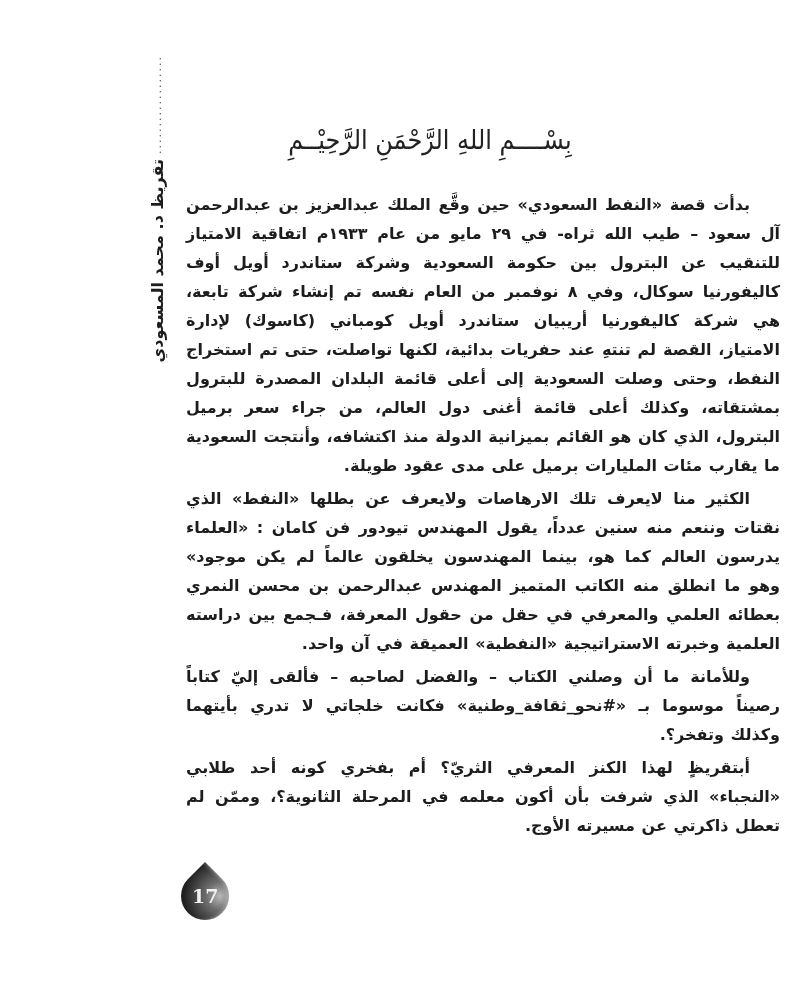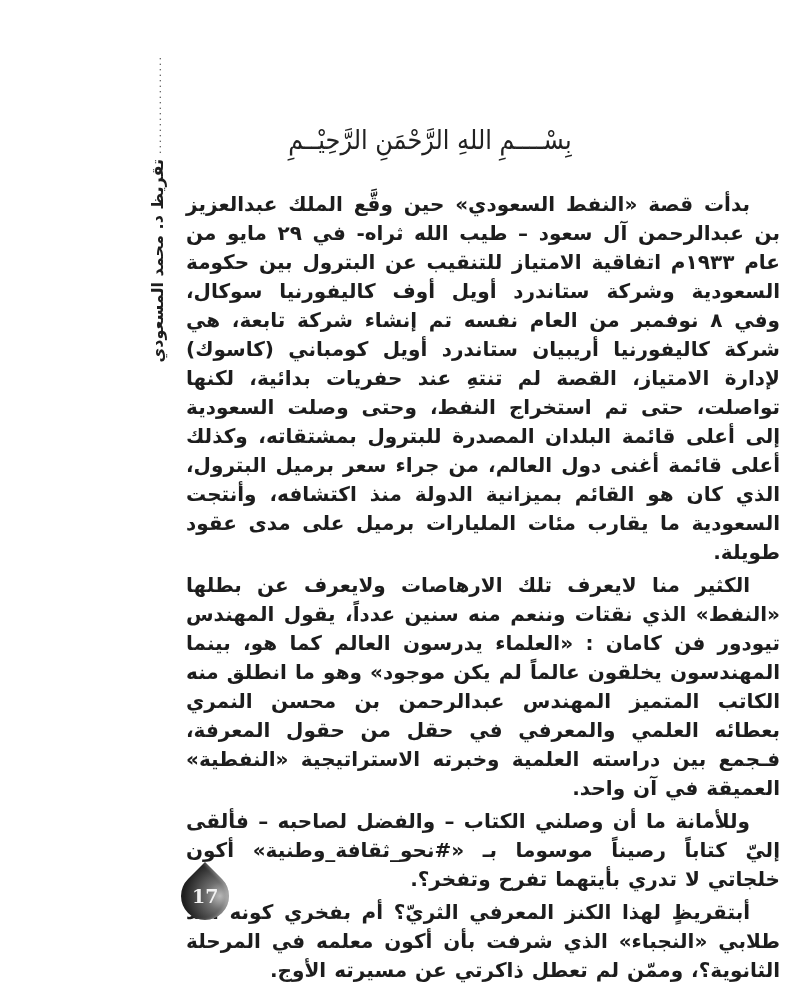--- a/index.html
+++ b/index.html
@@ -66,21 +66,21 @@
   }
 
   
   .article {
     position: absolute;
     top: 190px; left: 186px; width: 594px;
     direction: rtl;
     color: var(--ink);
   }
   .article p {
-    font-size: 20px;
+    font-size: 16px;
     font-weight: 700;
     line-height: 29px;
     text-align: justify;
     text-indent: 30px;
     margin-bottom: 4px;
     word-spacing: 1px;
   }
 
   
   .drop {
@@ -116,21 +116,21 @@
     <span class="spine-label">تقريظ د. محمد المسعودي</span>
   </div>
 
   <div class="basmala">
     <span class="basmala-inner">بِسْــــمِ اللهِ الرَّحْمَنِ الرَّحِيْــمِ</span>
   </div>
 
   <div class="article">
       <p>بدأت قصة «النفط السعودي» حين وقَّع الملك عبدالعزيز بن عبدالرحمن آل سعود – طيب الله ثراه- في ٢٩ مايو من عام ١٩٣٣م اتفاقية الامتياز للتنقيب عن البترول بين حكومة السعودية وشركة ستاندرد أويل أوف كاليفورنيا سوكال، وفي ٨ نوفمبر من العام نفسه تم إنشاء شركة تابعة، هي شركة كاليفورنيا أريبيان ستاندرد أويل كومباني (كاسوك) لإدارة الامتياز، القصة لم تنتهِ عند حفريات بدائية، لكنها تواصلت، حتى تم استخراج النفط، وحتى وصلت السعودية إلى أعلى قائمة البلدان المصدرة للبترول بمشتقاته، وكذلك أعلى قائمة أغنى دول العالم، من جراء سعر برميل البترول، الذي كان هو القائم بميزانية الدولة منذ اكتشافه، وأنتجت السعودية ما يقارب مئات المليارات برميل على مدى عقود طويلة.</p>
       <p>الكثير منا لايعرف تلك الارهاصات ولايعرف عن بطلها «النفط» الذي نقتات وننعم منه سنين عدداً، يقول المهندس تيودور فن كامان : «العلماء يدرسون العالم كما هو، بينما المهندسون يخلقون عالماً لم يكن موجود» وهو ما انطلق منه الكاتب المتميز المهندس عبدالرحمن بن محسن النمري بعطائه العلمي والمعرفي في حقل من حقول المعرفة، فـجمع بين دراسته العلمية وخبرته الاستراتيجية «النفطية» العميقة في آن واحد.</p>
-      <p>وللأمانة ما أن وصلني الكتاب – والفضل لصاحبه – فألقى إليّ كتاباً رصيناً موسوما بـ «#نحو_ثقافة_وطنية» أكون خلجاتي لا تدري بأيتهما تفرح وتفخر؟.</p>
+      <p>وللأمانة ما أن وصلني الكتاب – والفضل لصاحبه – فألقى إليّ كتاباً رصيناً موسوما بـ «#نحو_ثقافة_وطنية» فكانت خلجاتي لا تدري بأيتهما وكذلك وتفخر؟.</p>
       <p>أبتقريظٍ لهذا الكنز المعرفي الثريّ؟ أم بفخري كونه أحد طلابي «النجباء» الذي شرفت بأن أكون معلمه في المرحلة الثانوية؟، وممّن لم تعطل ذاكرتي عن مسيرته الأوج.</p>
     </div>
 
   <div class="drop">
     <span class="num">17</span>
   </div>
 
 </div>
 
 </body></html>

